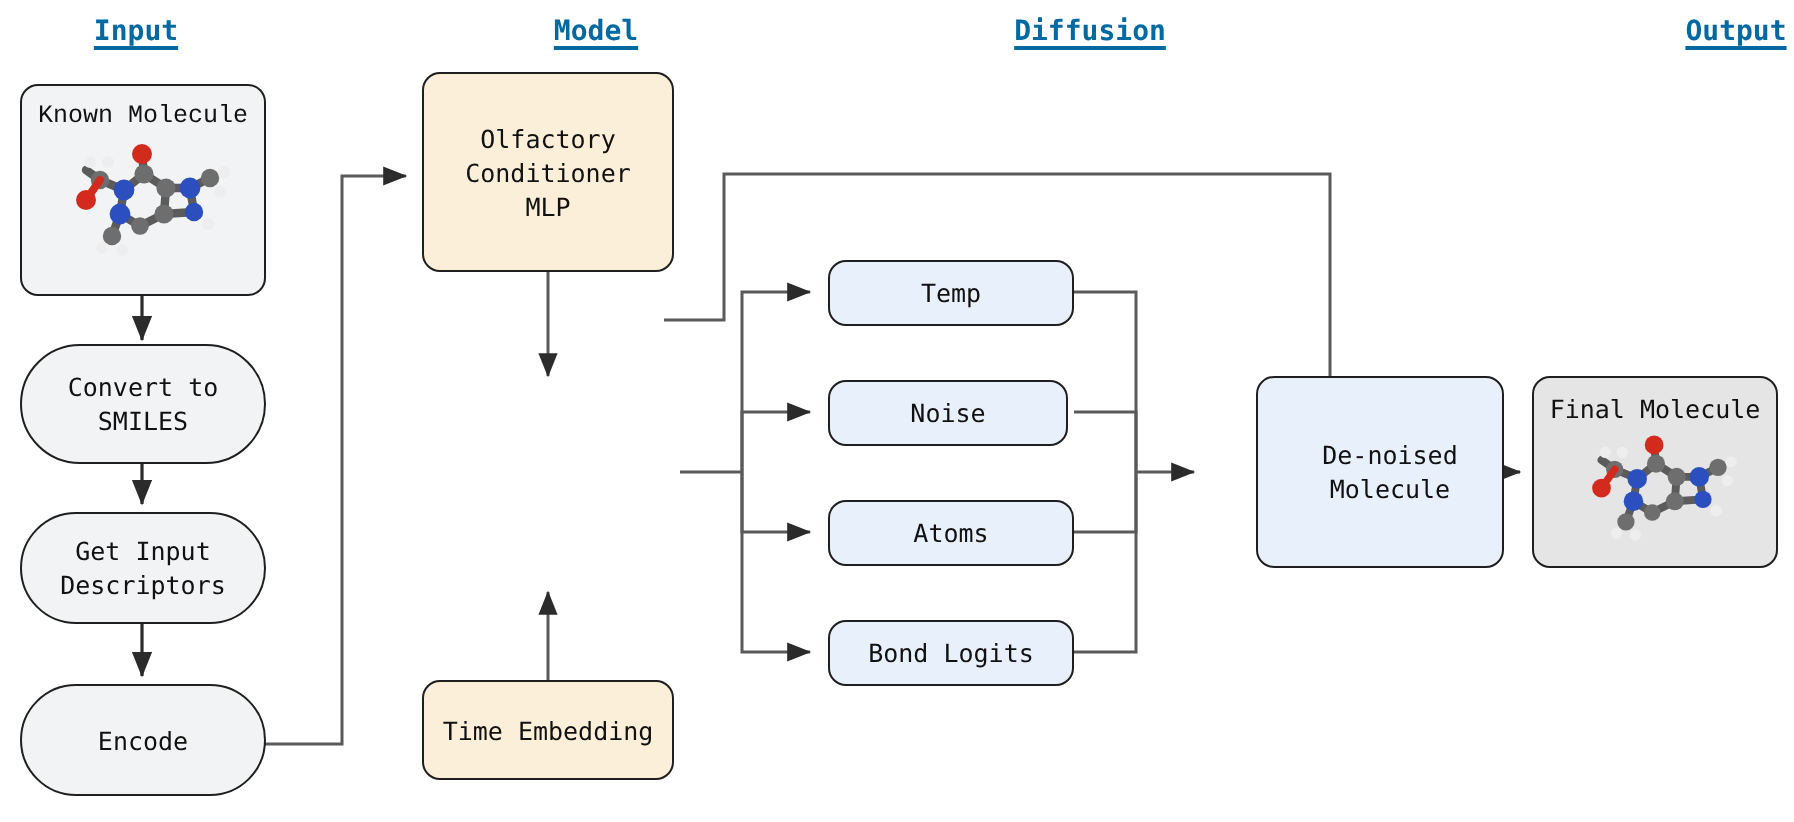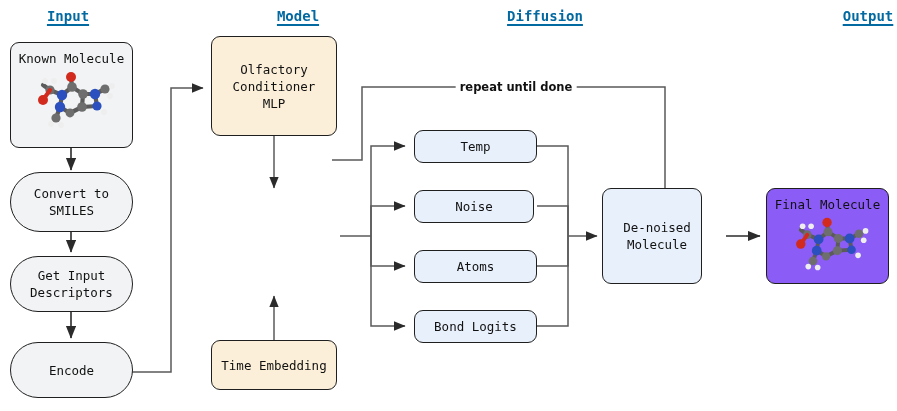--- a/index.html
+++ b/index.html
@@ -20,21 +20,21 @@
     font-family:"DejaVu Sans Mono",monospace;font-size:12.5px;color:#111;
     line-height:17px;text-align:center;
     box-shadow:0 0 0 0 rgba(0,0,0,0);
   }
   .node .lbl{white-space:pre-line;}
   .rounded{border-radius:9px;}
   .stadium{border-radius:999px;}
   .grey{background:#f1f3f4;}
   .cream{background:#fcefd9;}
   .blue{background:#e8f0fb;}
-  .green{background:#8b5cf6;}
+  .green{background:#e5e5e5;}
 
   .imgbox{display:flex;flex-direction:column;align-items:center;justify-content:flex-start;padding-top:7px;}
   .imgbox .lbl{margin-bottom:1px;}
 
   svg.wires{position:absolute;left:0;top:0;width:897px;height:411px;pointer-events:none;}
   .wire{fill:none;stroke:#5a5a5a;stroke-width:1.5px;}
   .wire-dark{fill:none;stroke:#2b2b2b;stroke-width:1.6px;}
   .loop-label{
     position:absolute;font-family:"DejaVu Sans",sans-serif;font-weight:bold;
     font-size:11.5px;color:#111;background:#fff;padding:0 4px;
@@ -81,23 +81,22 @@
     <path class="wire" d="M537,206 L568,206 L568,236"></path>
     <path class="wire" d="M537,266 L568,266 L568,236"></path>
     <path class="wire" d="M537,326 L568,326 L568,236"></path>
     <path class="wire" d="M568,236 L597,236" marker-end="url(#ah)"></path>
 
     <path class="wire-dark" d="M726,236 L760,236" marker-end="url(#ah)"></path>
 
     <path class="wire" d="M665,188 L665,87 L362,87 L362,160 L332,160"></path>
   </svg>
 
-  <div class="loop-label" style="left:516px;top:87px;">repeat until done</div>
-
-  <div class="node rounded grey imgbox" style="left:10px;top:42px;width:123px;height:106px;">
+
+  <div class="node rounded grey imgbox" style="left:10px;top:42px;width:123px;height:106px;font-family:Liberation Mono, monospace;">
     <span class="lbl">Known Molecule</span>
     <svg class="mol" width="92" height="66" viewBox="0 0 92 66">
       <g stroke="#5b5b5b" stroke-width="4.2" stroke-linecap="round">
         <path d="M24,22 L36,27"></path>
           <path d="M36,27 L46,19"></path>
           <path d="M46,19 L57,26"></path>
         <path d="M57,26 L56,39"></path>
           <path d="M56,39 L44,45"></path>
           <path d="M44,45 L34,39"></path>
         <path d="M34,39 L36,27"></path>
@@ -169,21 +168,21 @@
   </div>
 
   <div class="node rounded blue" style="left:414px;top:250px;width:123px;height:33px;">
     <span class="lbl">Atoms</span>
   </div>
 
   <div class="node rounded blue" style="left:414px;top:310px;width:123px;height:33px;">
     <span class="lbl">Bond Logits</span>
   </div>
 
-  <div class="node rounded blue" style="left:602px;top:188px;width:100px;height:96px;padding-left:10px;">
+  <div class="node rounded blue" style="left:628px;top:188px;width:124px;height:96px;padding-left:10px;">
     <span class="lbl">De-noised
 Molecule</span>
   </div>
 
   <div class="node rounded green imgbox" style="left:766px;top:188px;width:123px;height:96px;">
     <span class="lbl">Final Molecule</span>
     <svg class="mol" width="92" height="62" viewBox="0 0 92 66">
       <g stroke="#5b5b5b" stroke-width="4.2" stroke-linecap="round">
         <path d="M24,22 L36,27"></path>
           <path d="M36,27 L46,19"></path>

